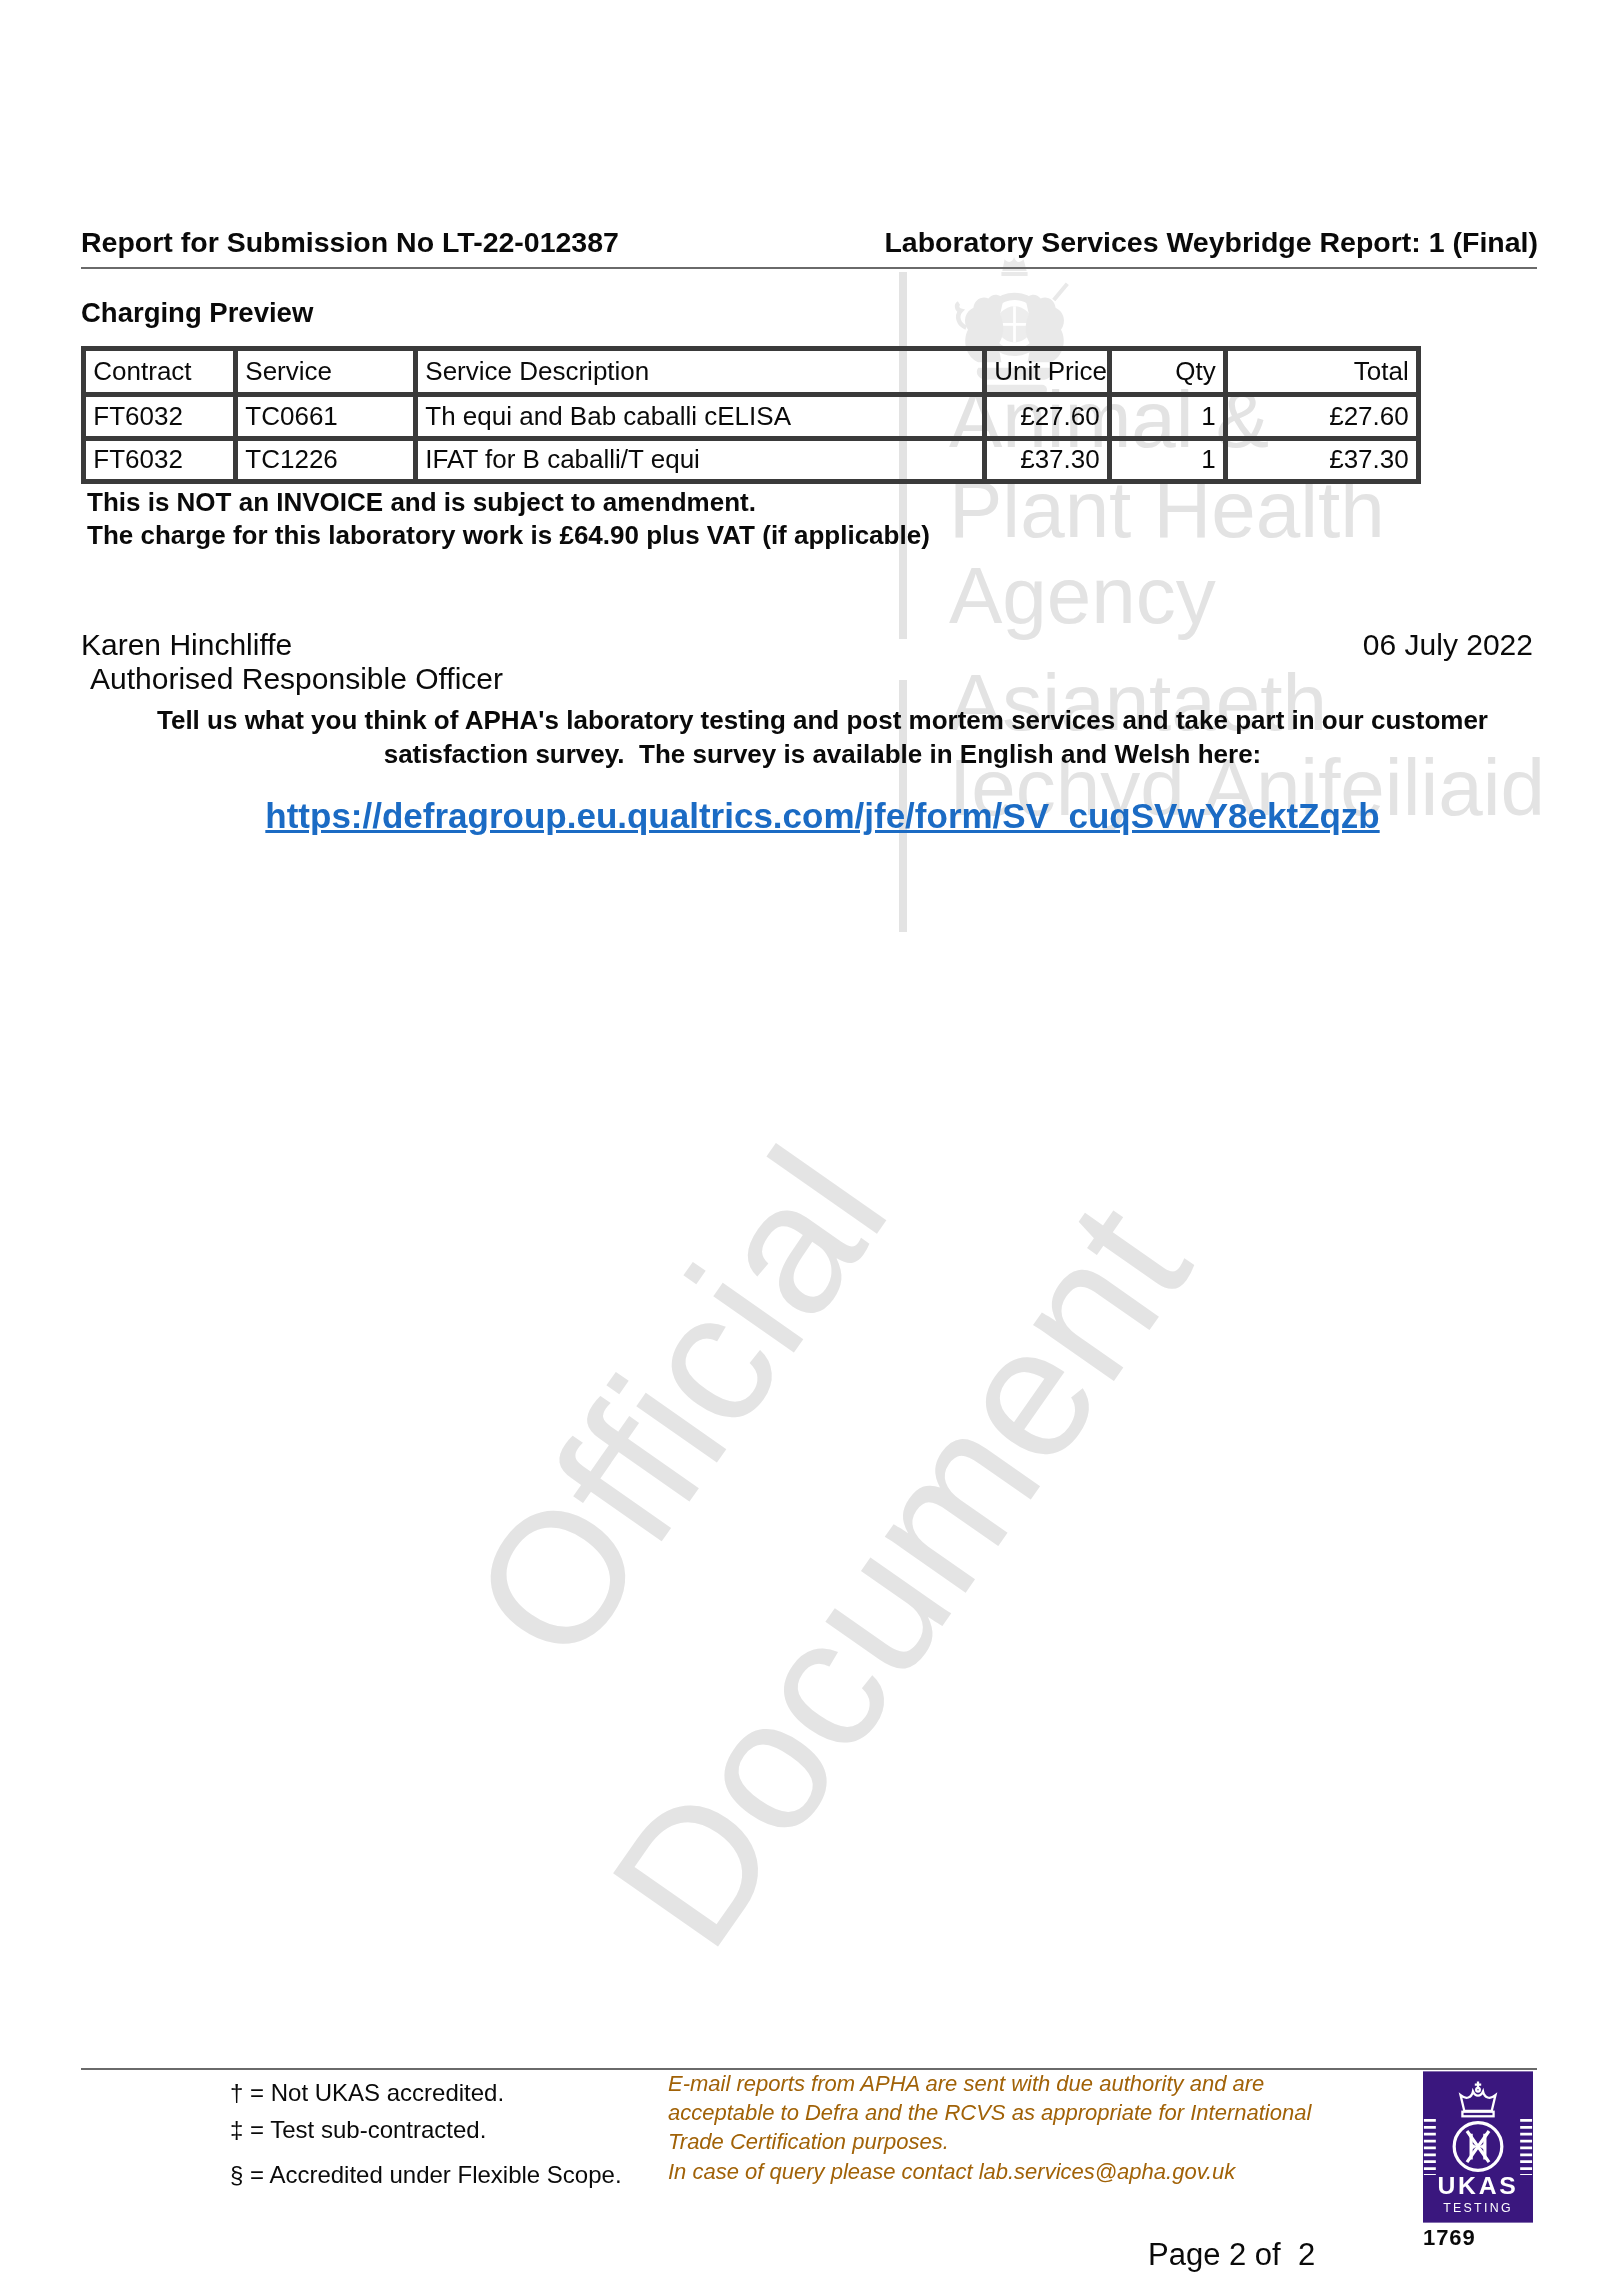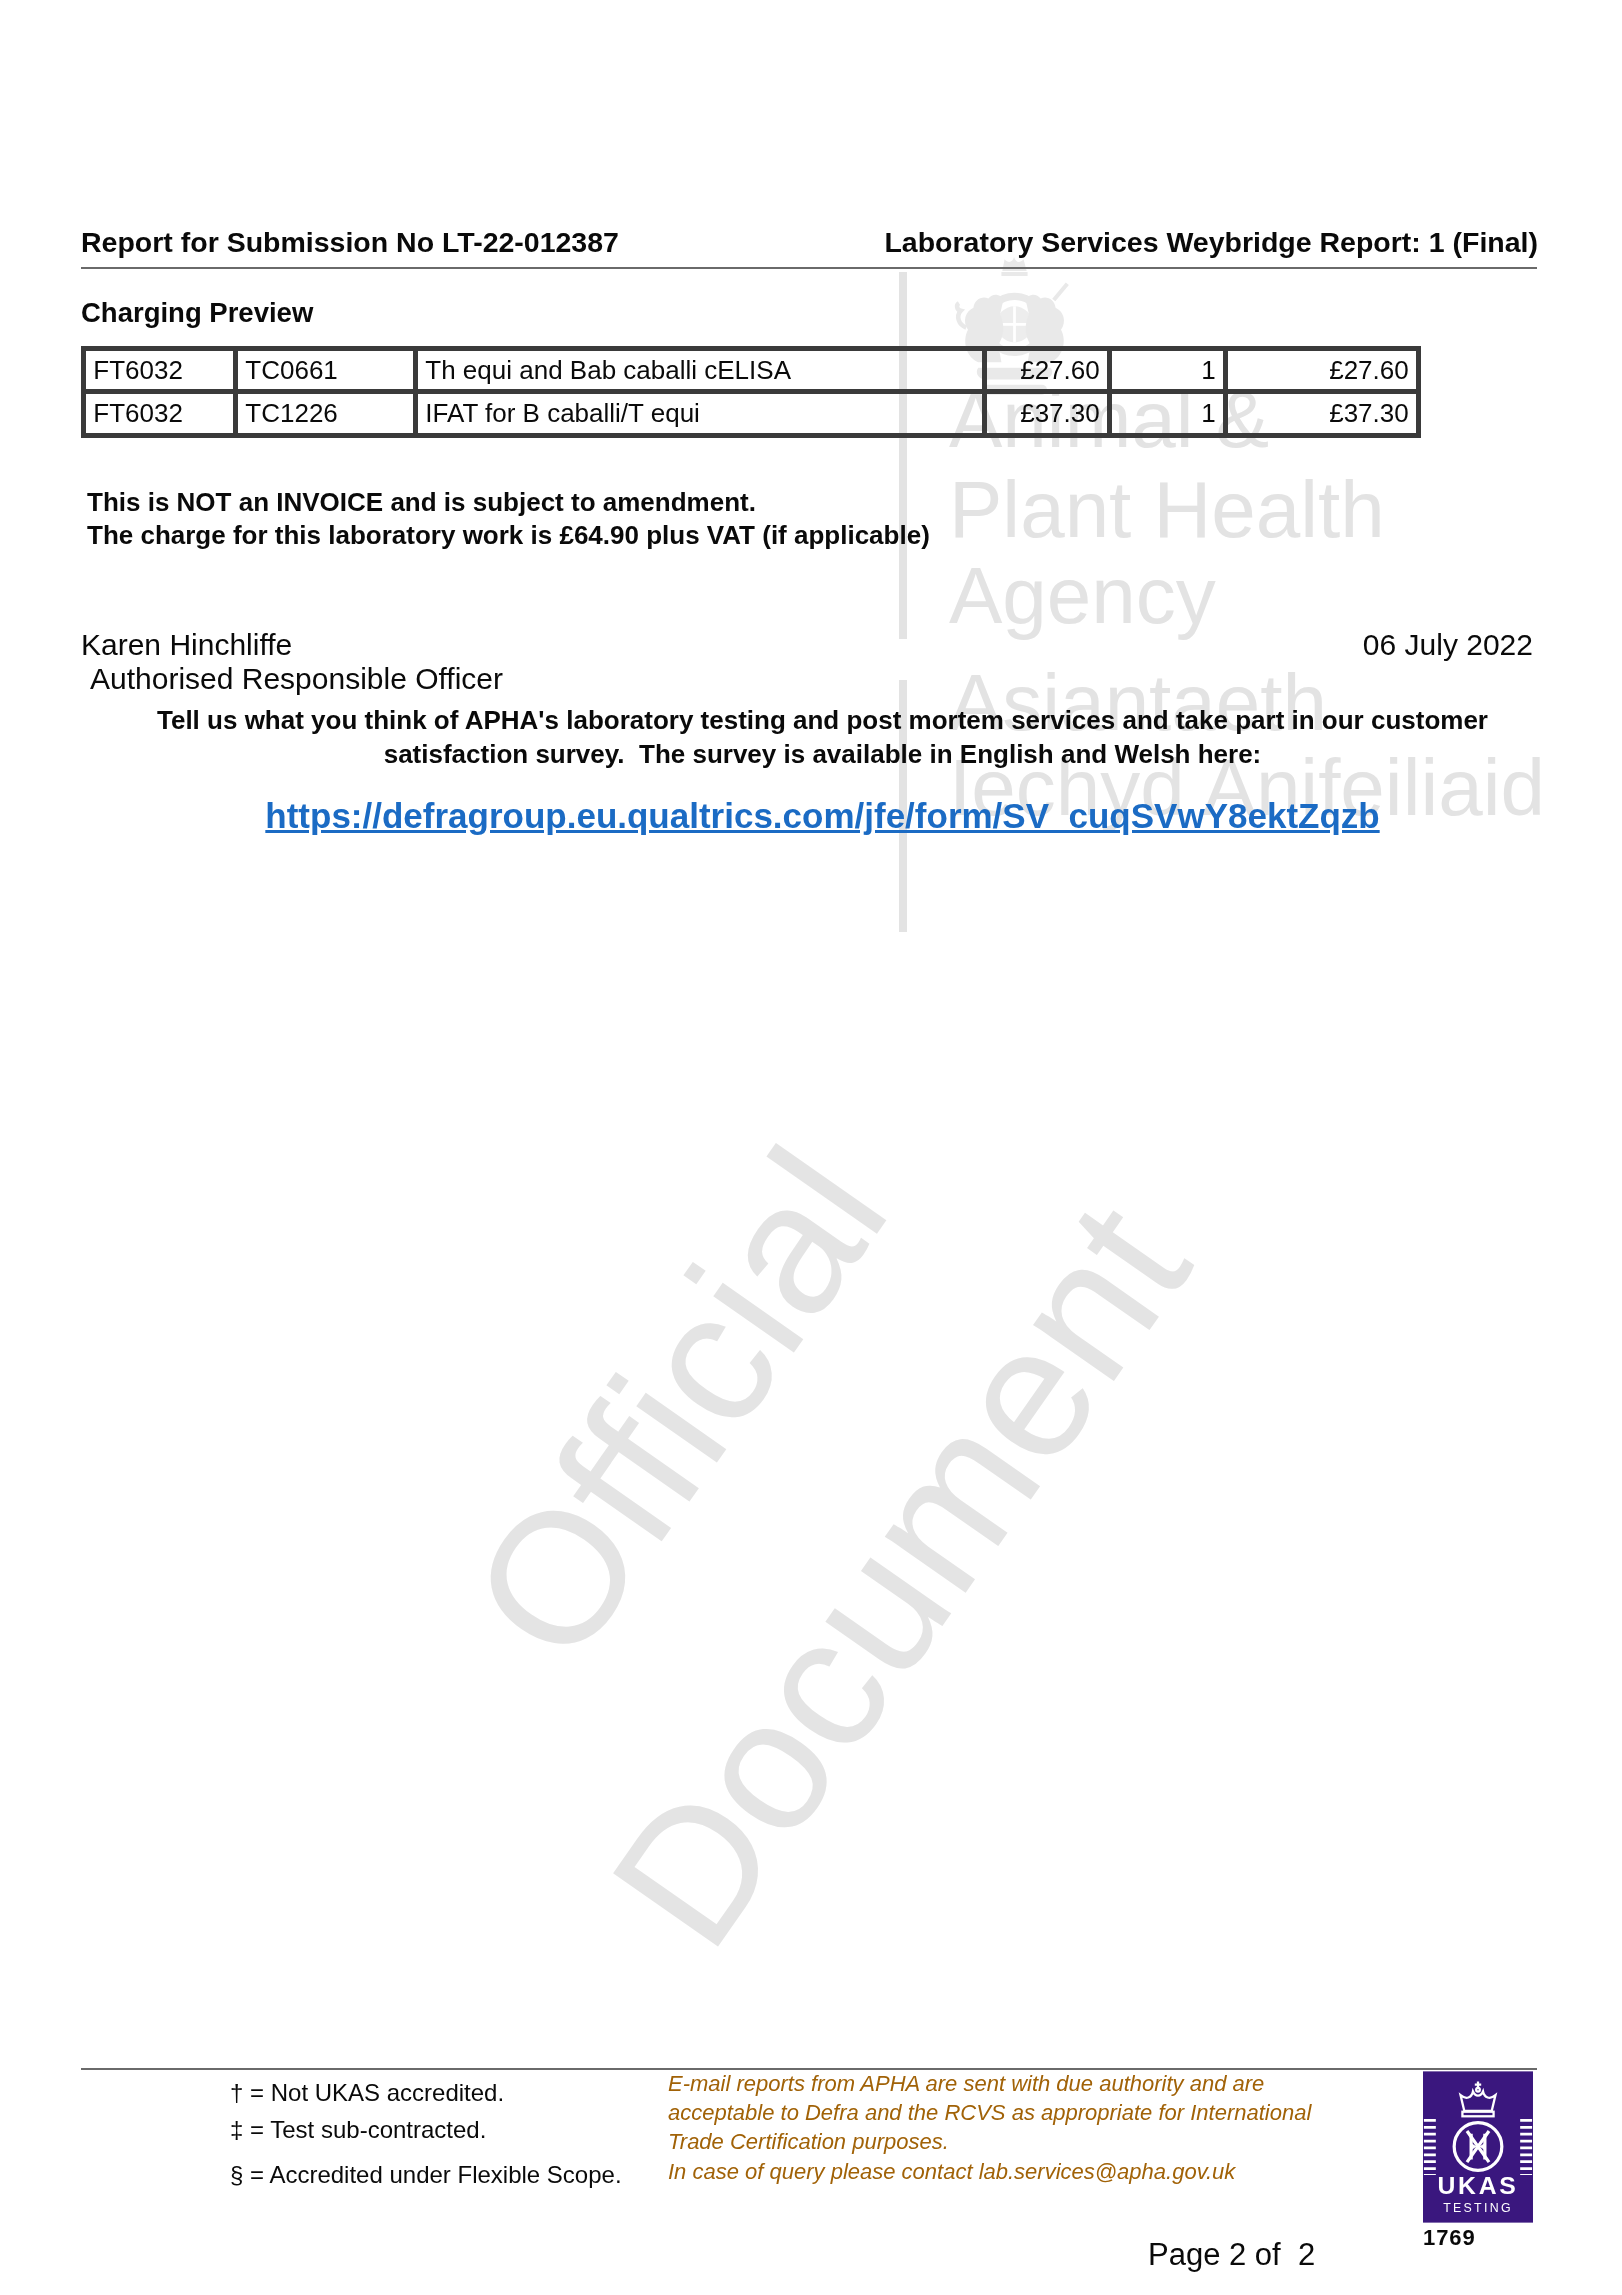--- a/index.html
+++ b/index.html
@@ -97,20 +97,28 @@
     <table class="charge abs" style="left:81px;top:346px">
       <colgroup>
         <col style="width:152px">
           <col style="width:180px">
           <col style="width:569px">
         <col style="width:125px">
           <col style="width:116px">
           <col style="width:193px">
       </colgroup>
       <tbody>
+          <tr>
+        <th>Contract</th>
+        <th>Service</th>
+        <th>Service Description</th>
+        <th>Unit Price</th>
+        <th class="ta-r">Qty</th>
+        <th class="ta-r">Total</th>
+      </tr>
       <tr>
         <td>FT6032</td>
         <td>TC0661</td>
         <td>Th equi and Bab caballi cELISA</td>
         <td class="ta-r">£27.60</td>
         <td class="ta-r">1</td>
         <td class="ta-r">£27.60</td>
       </tr>
       <tr>
         <td>FT6032</td>

